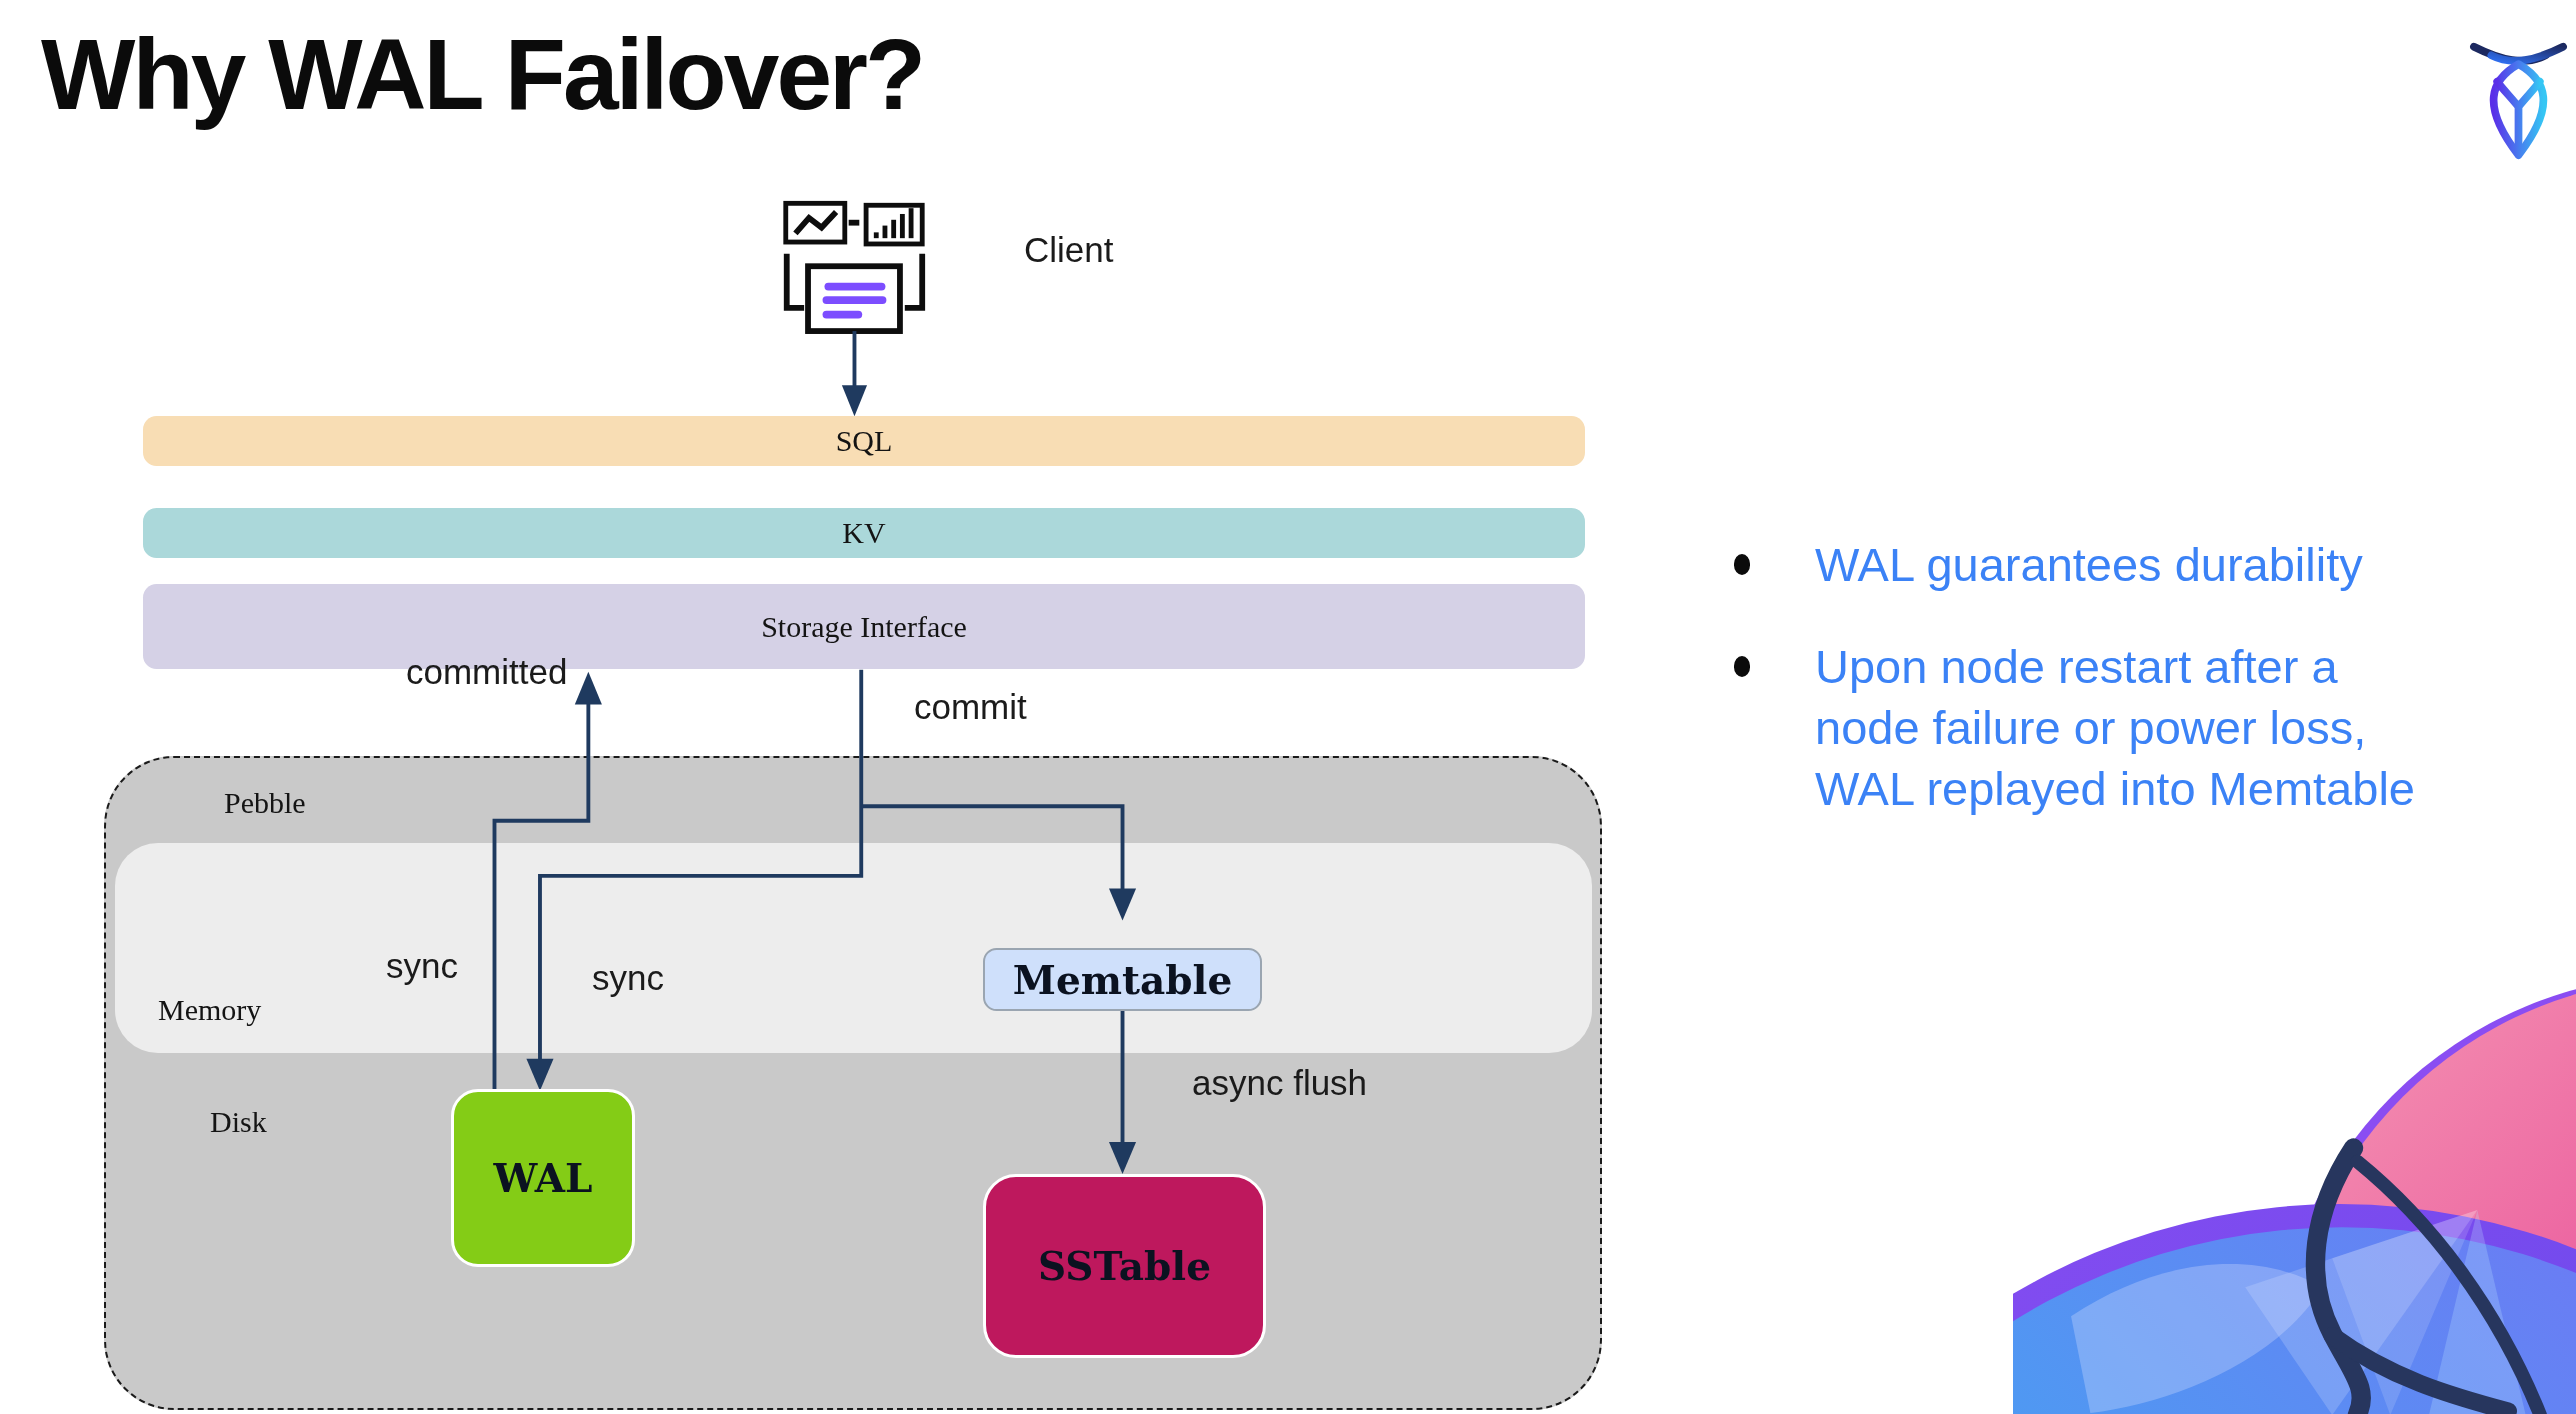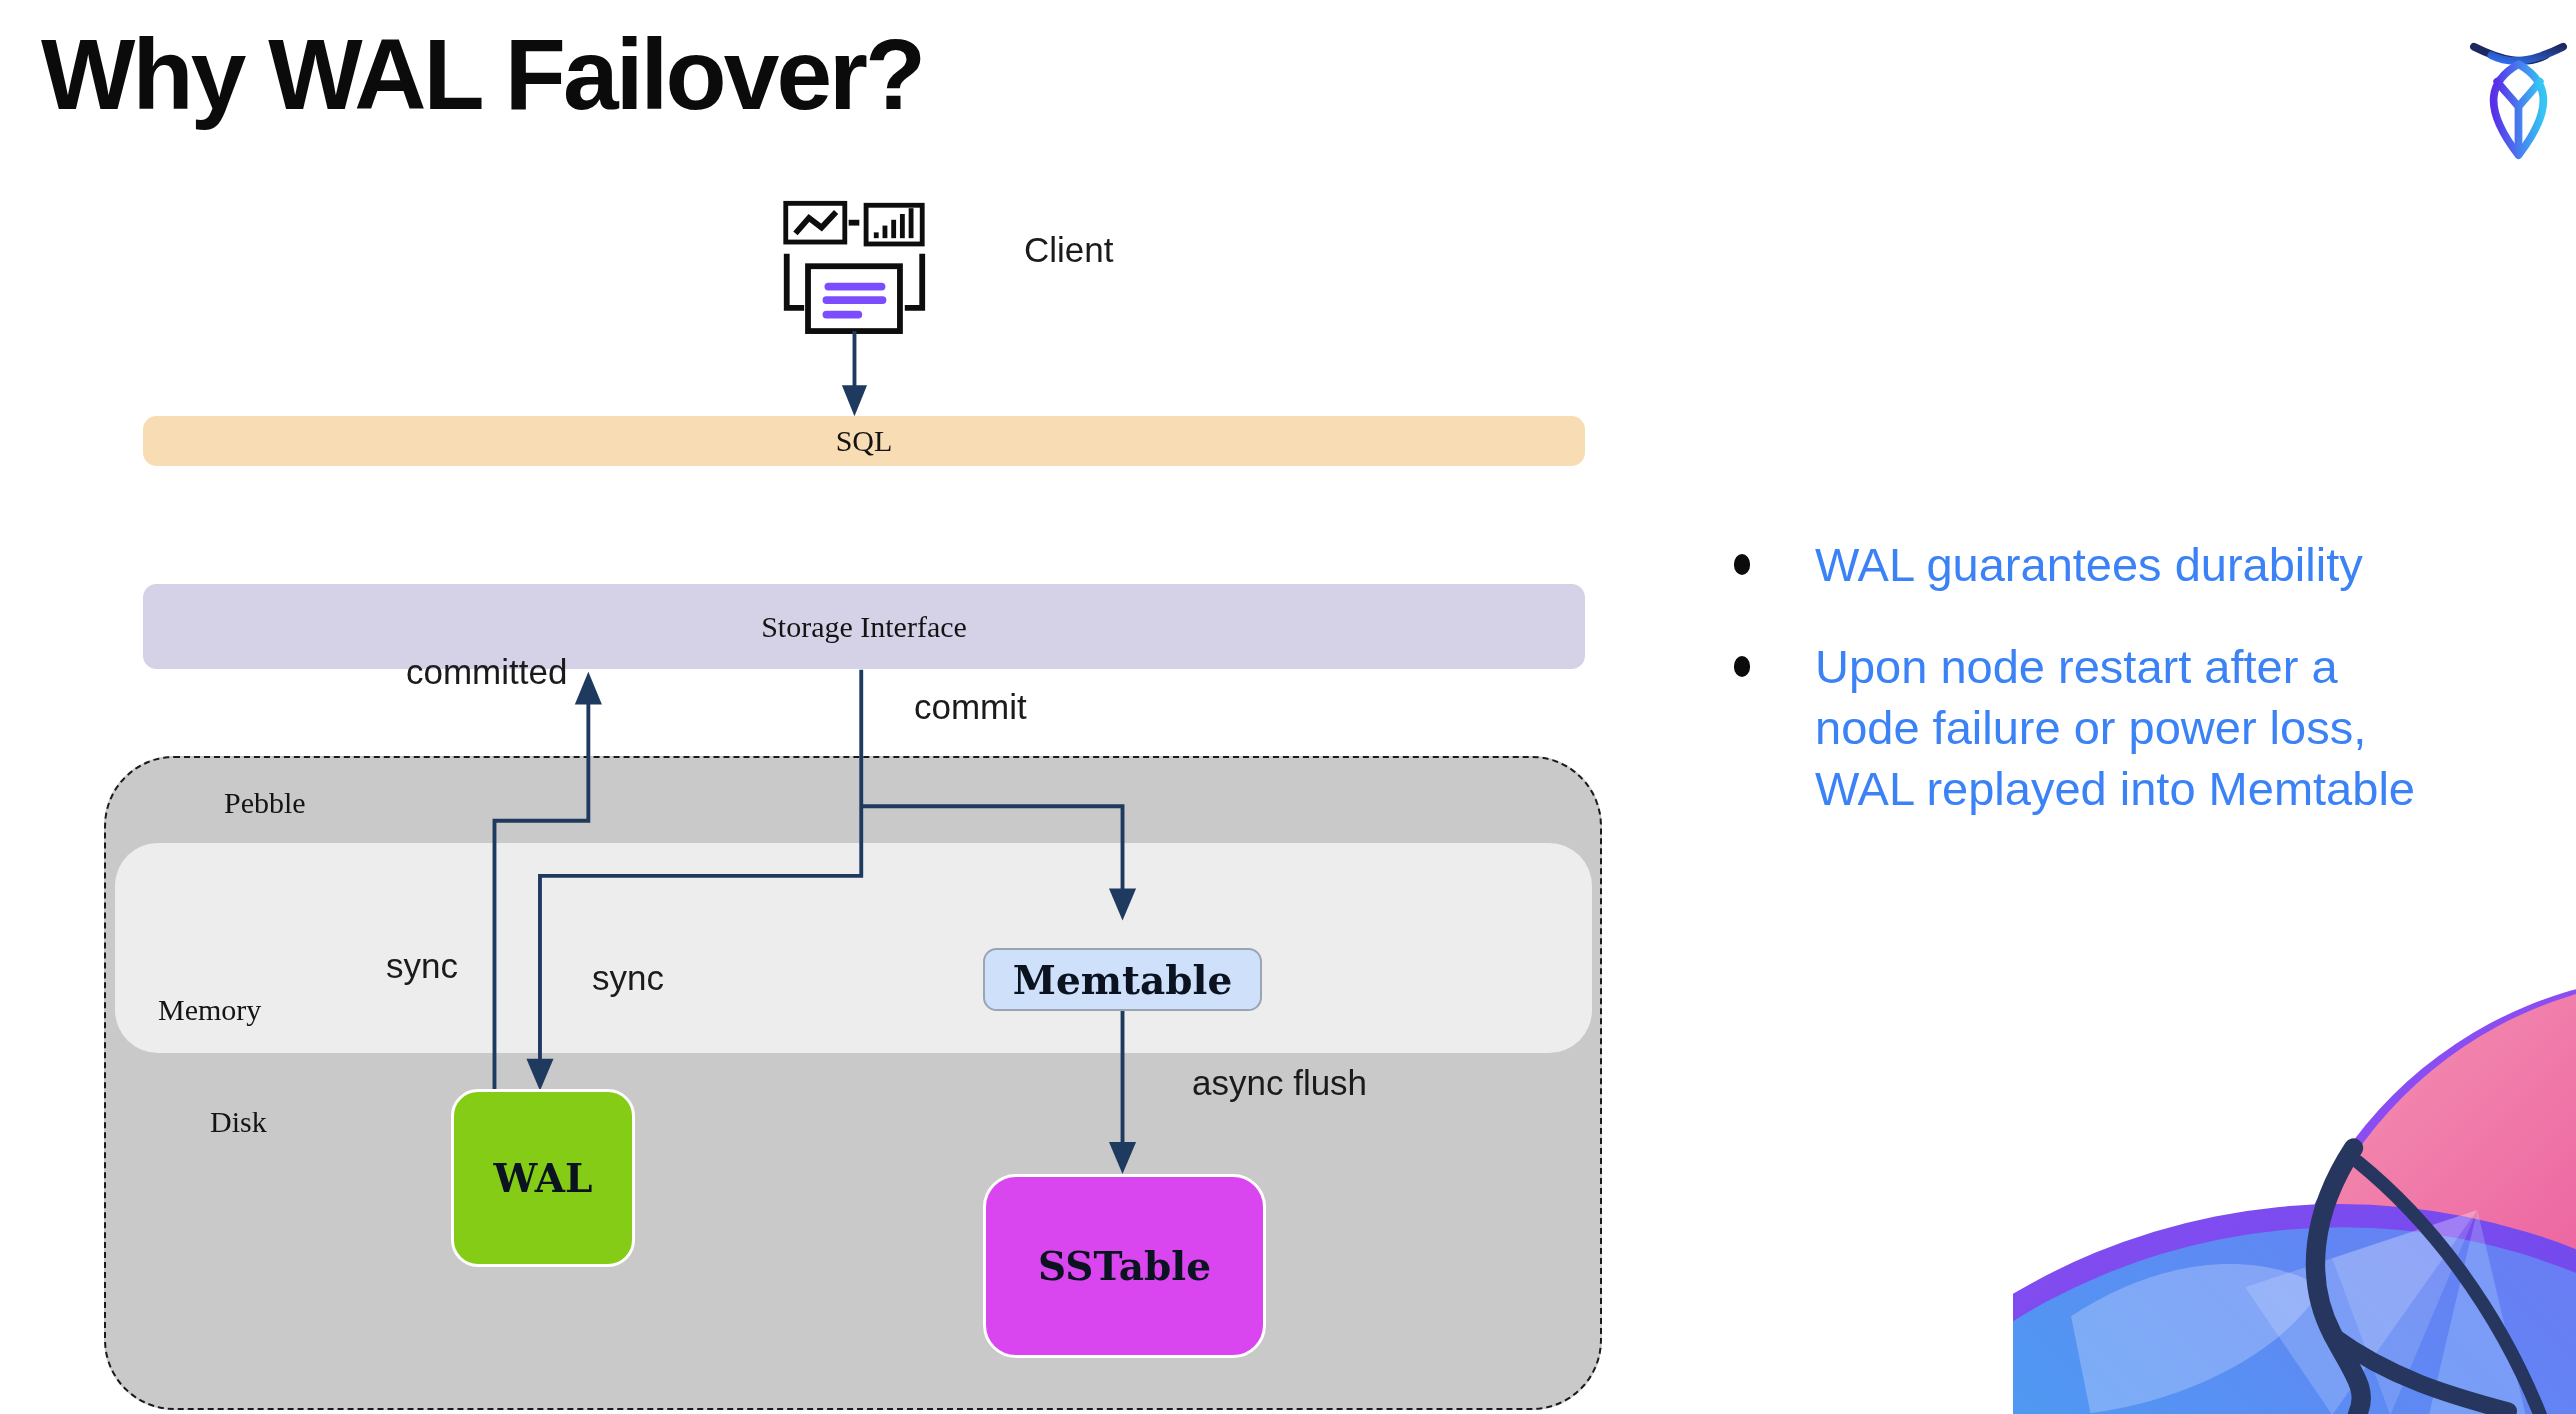--- a/index.html
+++ b/index.html
@@ -32,21 +32,21 @@
   #disk-label{left:210px;top:1105px;}
 
   
   .node{position:absolute;display:flex;align-items:center;justify-content:center;
         font-family:"DejaVu Serif",serif;font-weight:bold;color:#0b1220;
         box-sizing:border-box;z-index:6;}
   #wal{left:451px;top:1089px;width:184px;height:178px;background:#84cc16;
        border:3.9px solid #ffffff;border-radius:27px;font-size:39px;}
   #memtable{left:983px;top:924px;width:279px;height:63px;background:#cfe0fb;
             border:2.9px solid #9aa5b1;border-radius:13.5px;font-size:39px;margin-top:24px;}
-  #sstable{left:983px;top:1174px;width:283px;height:184px;background:#d946ef;
+  #sstable{left:983px;top:1174px;width:283px;height:184px;background:#be185d;
            border:3.9px solid #ffffff;border-radius:33px;font-size:39px;}
 
   
   .edge-label{position:absolute;font-size:35px;color:#1b1b1b;z-index:7;white-space:nowrap;}
   #client-label{left:1024px;top:230px;}
   #committed-label{left:406px;top:652px;}
   #commit-label{left:914px;top:687px;}
   #sync-left-label{left:386px;top:946px;}
   #sync-right-label{left:592px;top:958px;}
   #async-flush-label{left:1192px;top:1063px;}
@@ -120,20 +120,23 @@
       <polygon points="608,694 594,728 622,728"></polygon>
       <polygon points="558,1127 544,1094 572,1094"></polygon>
       <polygon points="1160,951 1146,918 1174,918"></polygon>
       <polygon points="1160,1213 1146,1180 1174,1180"></polygon>
     </g>
   </svg>
 
   <div id="bar-sql" class="bar">
     <span>SQL</span>
   </div>
+  <div id="bar-kv" class="bar">
+    <span>KV</span>
+  </div>
   <div id="bar-storage" class="bar">
     <span>Storage Interface</span>
   </div>
 
   <div id="pebble-label" class="serif-label">Pebble</div>
   <div id="memory-label" class="serif-label">Memory</div>
   <div id="disk-label" class="serif-label">Disk</div>
 
   <div id="wal" class="node">
     <span>WAL</span>

